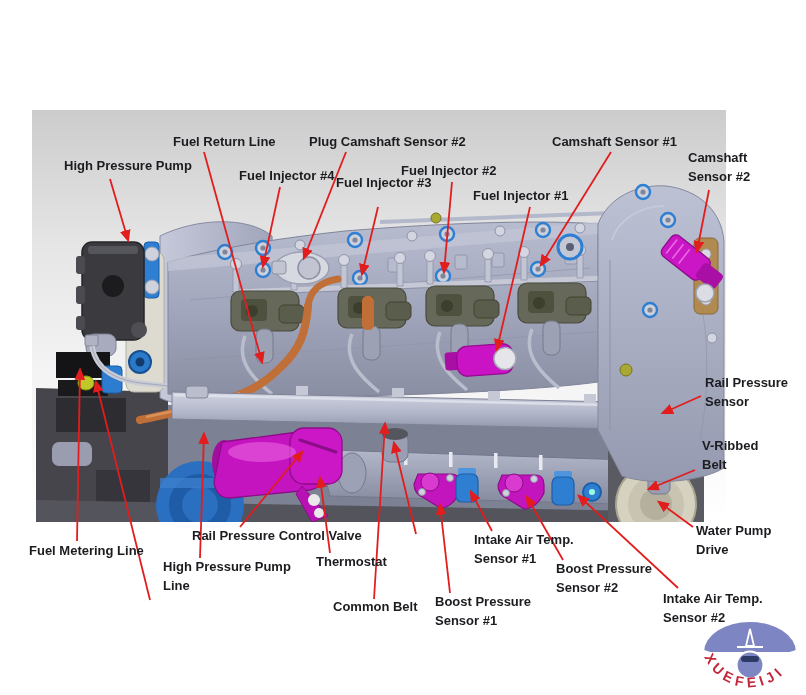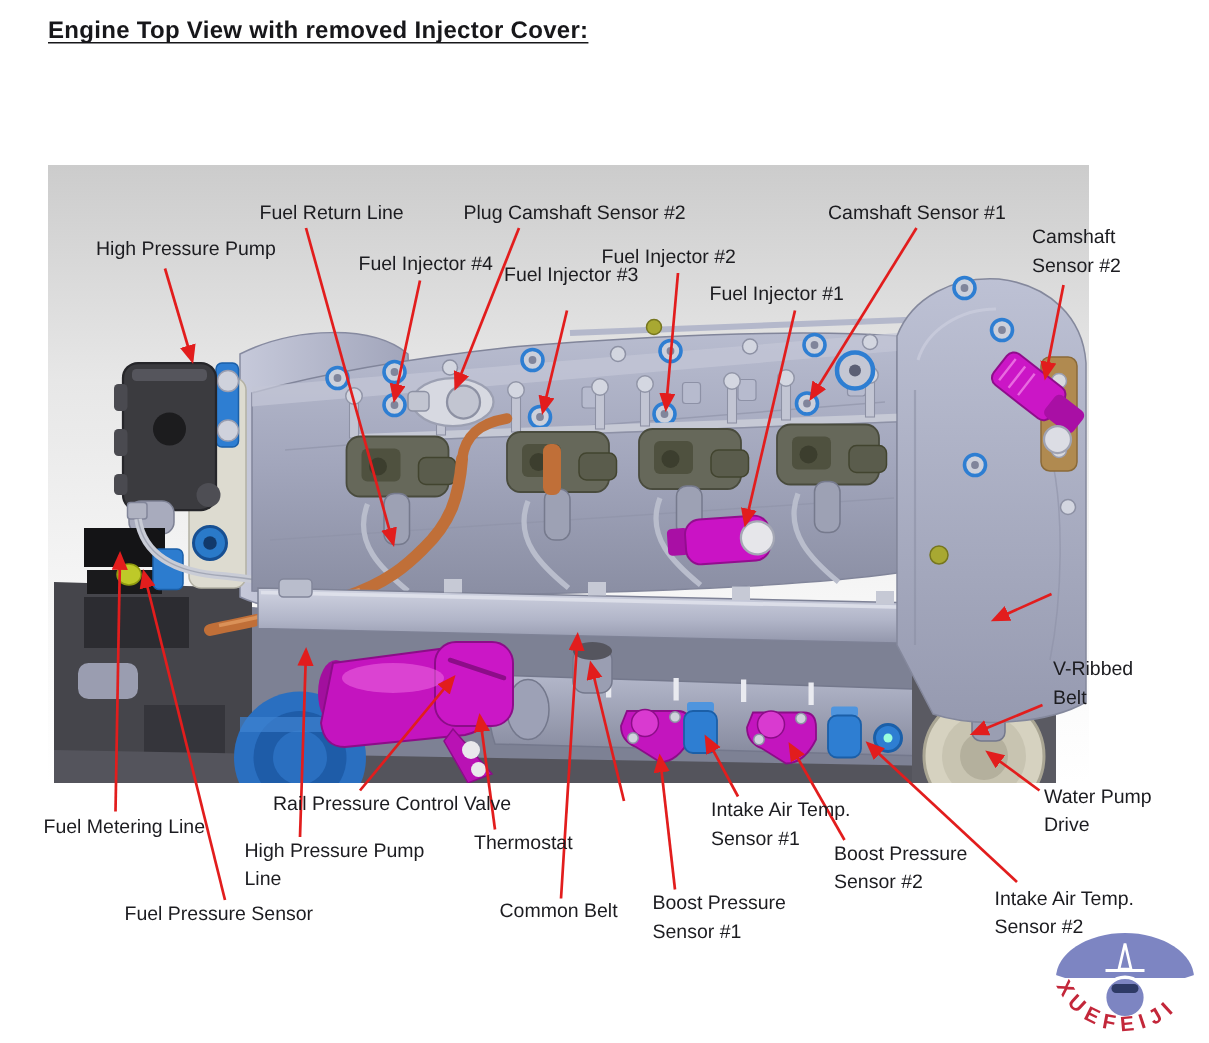--- a/index.html
+++ b/index.html
@@ -14,20 +14,21 @@
     color:var(--title_text,#17171a);
     text-decoration:underline;
     text-underline-offset:3px;
   }
   .figure{position:absolute;left:0;top:0;width:806px;height:695px;}
   .figure svg{position:absolute;left:0;top:0;}
   .lbl{
     position:absolute;
     font-size:13px;line-height:19px;color:#1c1c20;
     white-space:pre-line;
+    font-weight:bold;
   }
   .ldr{stroke:var(--leader_red,#e21d1d);stroke-width:1.8;fill:none;}
 </style>
 </head>
 <body>
 
 <div class="figure">
 
   <svg width="806" height="695" viewBox="0 0 806 695" aria-hidden="true">
     <defs>
@@ -347,42 +348,42 @@
         <circle cx="750" cy="665" r="13.5" fill="var(--logo_dome,#7d85c2)" stroke="#ffffff" stroke-width="2.2"></circle>
         <rect x="741" y="656" width="18" height="6" rx="3" fill="#2e3a66"></rect>
       </g>
       <path id="logoArc" d="M703,653 A49,49 0 0 0 797,651" fill="none"></path>
       <text font-size="14" font-weight="bold" fill="var(--logo_text,#c3273a)" letter-spacing="4.5" font-family="Liberation Sans, sans-serif">
         <textPath href="#logoArc" startOffset="4">XUEFEIJI</textPath>
       </text>
     </g>
   </svg>
 
-  <h1 class="page-title">Engine Top View with removed Injector Cover:</h1>
 
   <div class="lbl" style="left:173px;top:132px">Fuel Return Line</div>
   <div class="lbl" style="left:309px;top:132px">Plug Camshaft Sensor #2</div>
   <div class="lbl" style="left:64px;top:156px">High Pressure Pump</div>
   <div class="lbl" style="left:239px;top:166px">Fuel Injector #4</div>
   <div class="lbl" style="left:401px;top:161px">Fuel Injector #2</div>
   <div class="lbl" style="left:336px;top:173px">Fuel Injector #3</div>
   <div class="lbl" style="left:473px;top:186px">Fuel Injector #1</div>
   <div class="lbl" style="left:552px;top:132px">Camshaft Sensor #1</div>
   <div class="lbl" style="left:688px;top:148px">Camshaft
 Sensor #2</div>
+  <div class="lbl" style="left:705px;top:373px">Rail Pressure
+Sensor</div>
   <div class="lbl" style="left:702px;top:436px">V-Ribbed
 Belt</div>
   <div class="lbl" style="left:696px;top:521px">Water Pump
 Drive</div>
   <div class="lbl" style="left:29px;top:541px">Fuel Metering Line</div>
-  <div class="lbl" style="left:182px;top:526px">Rail Pressure Control Valve</div>
+  <div class="lbl" style="left:192px;top:526px">Rail Pressure Control Valve</div>
   <div class="lbl" style="left:163px;top:557px">High Pressure Pump
 Line</div>
   <div class="lbl" style="left:316px;top:552px">Thermostat</div>
-  <div class="lbl" style="left:83px;top:599px">Fuel Pressure Sensor</div>
   <div class="lbl" style="left:333px;top:597px">Common Belt</div>
   <div class="lbl" style="left:474px;top:530px">Intake Air Temp.
 Sensor #1</div>
   <div class="lbl" style="left:435px;top:592px">Boost Pressure
 Sensor #1</div>
   <div class="lbl" style="left:556px;top:559px">Boost Pressure
 Sensor #2</div>
   <div class="lbl" style="left:663px;top:589px">Intake Air Temp.
 Sensor #2</div>
 </div>

